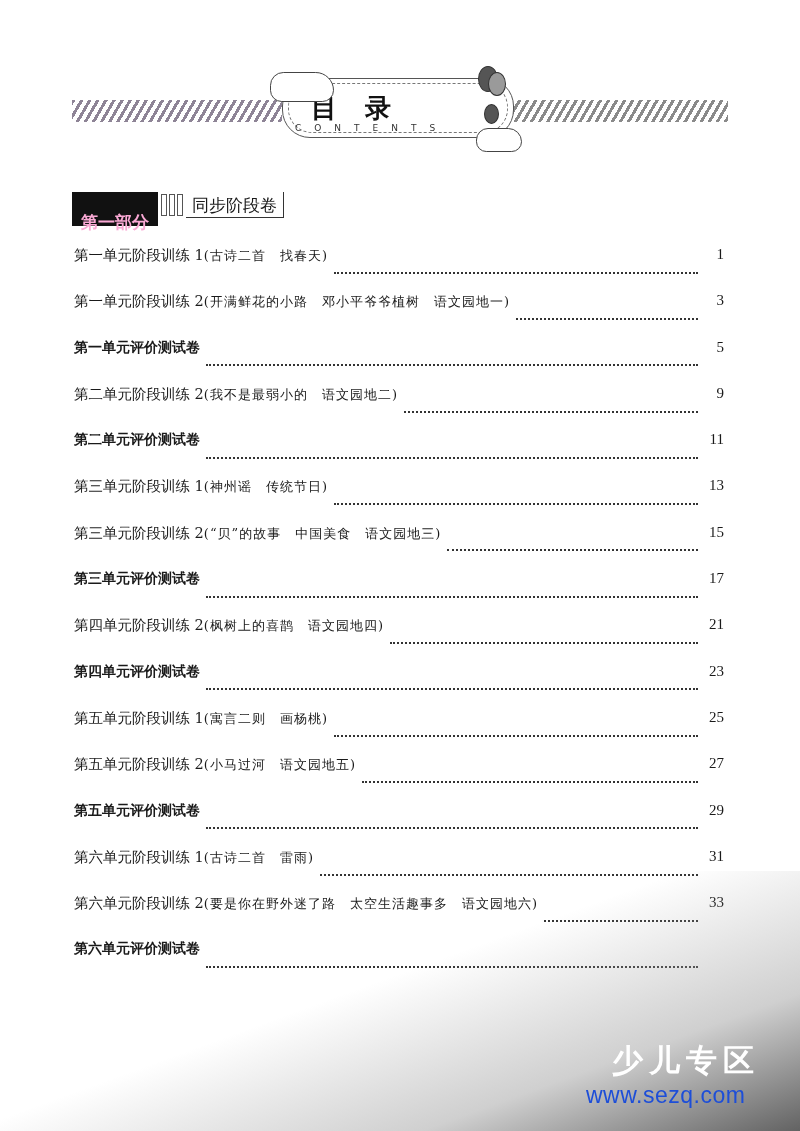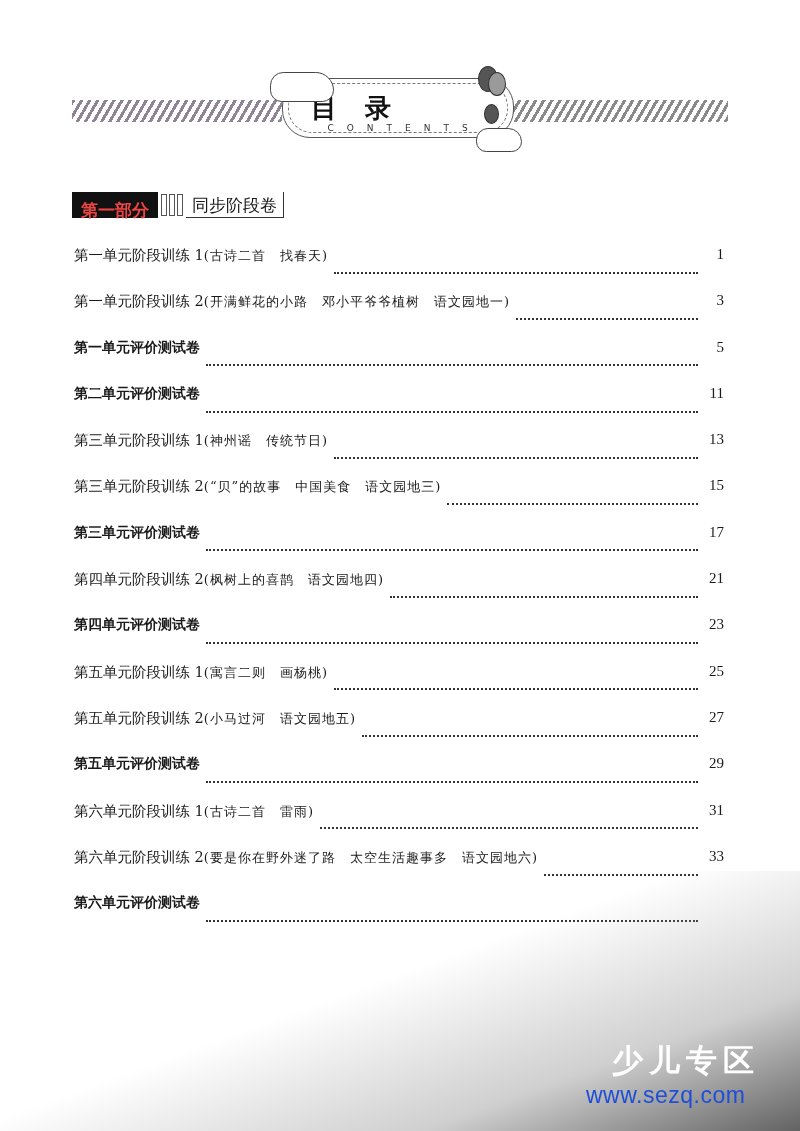--- a/index.html
+++ b/index.html
@@ -25,39 +25,39 @@
     .plaque-inner {
       position: absolute; left: 5px; top: 4px; right: 5px; bottom: 4px;
       border: 1px dashed #777; border-radius: 24px;
     }
     .title-cn {
       position: absolute; left: 0; right: 0; top: 12px; text-align: left;
       font-family: "DejaVu Sans", sans-serif; font-weight: bold; font-size: 26px;
       letter-spacing: 28px; color: #111; padding-left: 28px;
     }
     .title-en {
-      position: absolute; left: 0; right: 0; top: 44px; text-align: center;
+      position: absolute; left: 0; right: 0; top: 44px; 
       font-family: "DejaVu Sans", sans-serif; font-size: 9px; letter-spacing: 13px;
       color: #333; padding-left: 12px;
     }
     .cloud {
       position: absolute; background: #fff; border: 1.5px solid #444; border-radius: 20px;
     }
     .cloud.c1 { left: 270px; top: 72px; width: 62px; height: 28px; border-radius: 16px 22px 14px 14px; }
     .cloud.c2 { left: 476px; top: 128px; width: 44px; height: 22px; border-radius: 14px 16px 12px 12px; }
     .balloon { position: absolute; border-radius: 50%; border: 1px solid #333; }
     .balloon.b1 { left: 478px; top: 66px; width: 18px; height: 24px; background: #555; }
     .balloon.b2 { left: 488px; top: 72px; width: 16px; height: 22px; background: #9a9a9a; }
     .balloon.b3 { left: 484px; top: 104px; width: 13px; height: 18px; background: #555; }
 
     
     .section { position: absolute; left: 72px; top: 192px; height: 26px; display: flex; align-items: stretch; }
     .section-black {
-      background: #111; color: #ef4444; font-family: "DejaVu Sans", sans-serif; font-weight: bold;
-      font-size: 17px; line-height: 26px; padding: 4px 8px; border: 1px solid #111;
+      background: #111; color: #f9a8d4; font-family: "DejaVu Sans", sans-serif; font-weight: bold;
+      font-size: 17px; line-height: 26px; padding: 16px 8px; border: 1px solid #111;
     }
     .section-bars { display: flex; gap: 2px; padding: 2px 3px; }
     .section-bars span { width: 4px; border: 1px solid #555; background: #fff; }
     .section-title {
       font-family: "DejaVu Sans", sans-serif; font-size: 17px; line-height: 26px; padding: 0 6px;
       border-right: 1.5px solid #333; border-bottom: 1.5px solid #333;
     }
 
     
     .toc { position: absolute; left: 74px; top: 246px; width: 650px; }
@@ -125,20 +125,25 @@
     <div class="row">
       <span class="label"><span>第一单元阶段训练 2</span><span class="sub">(开满鲜花的小路　邓小平爷爷植树　语文园地一)</span></span>
       <span class="dots"></span>
       <span class="page">3</span>
     </div>
     <div class="row bold">
       <span class="label"><span>第一单元评价测试卷</span></span>
       <span class="dots"></span>
       <span class="page">5</span>
     </div>
+    <div class="row">
+      <span class="label"><span>第二单元阶段训练 2</span><span class="sub">(我不是最弱小的　语文园地二)</span></span>
+      <span class="dots"></span>
+      <span class="page">9</span>
+    </div>
     <div class="row bold">
       <span class="label"><span>第二单元评价测试卷</span></span>
       <span class="dots"></span>
       <span class="page">11</span>
     </div>
     <div class="row">
       <span class="label"><span>第三单元阶段训练 1</span><span class="sub">(神州谣　传统节日)</span></span>
       <span class="dots"></span>
       <span class="page">13</span>
     </div>

